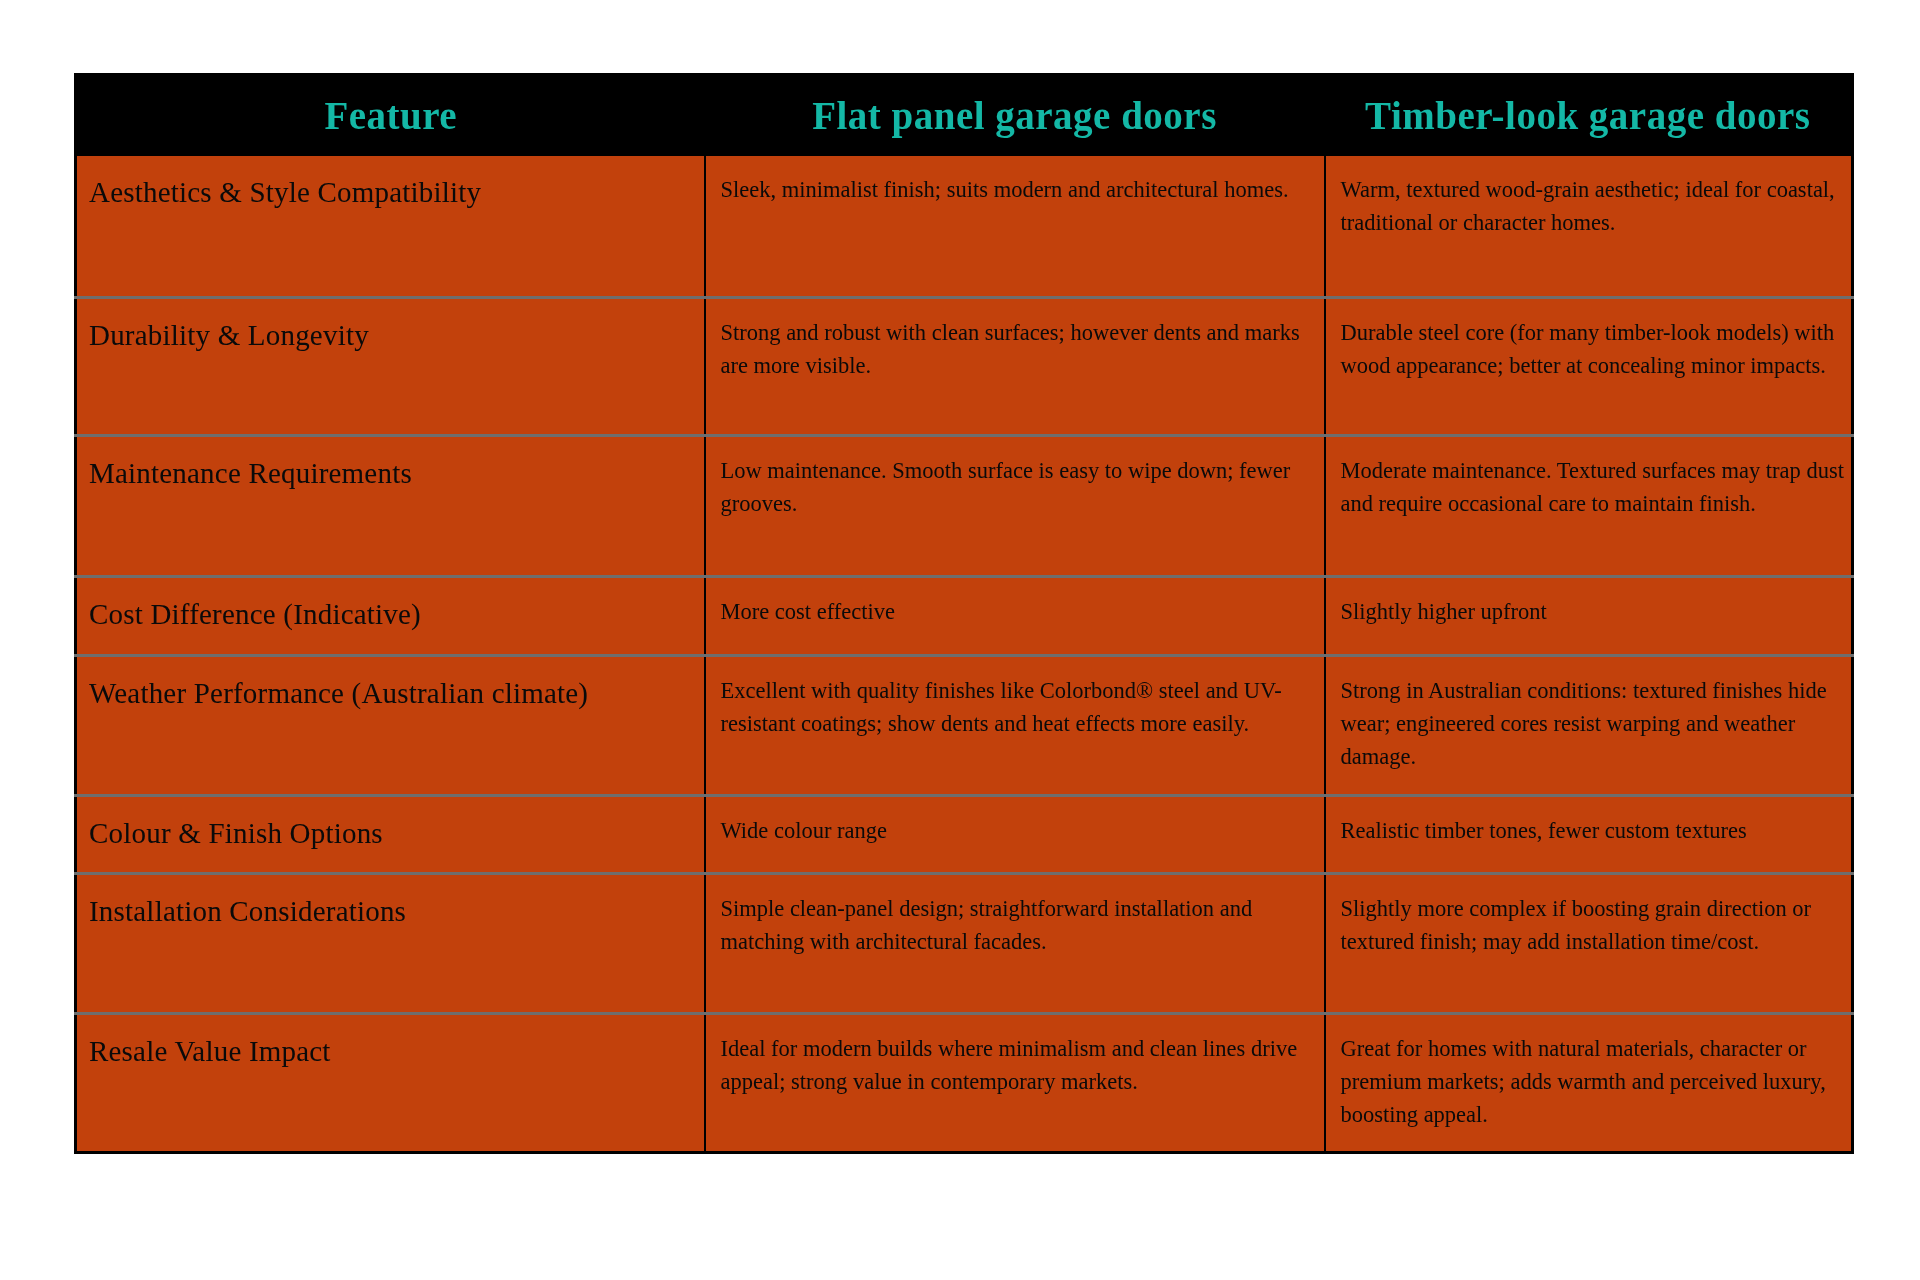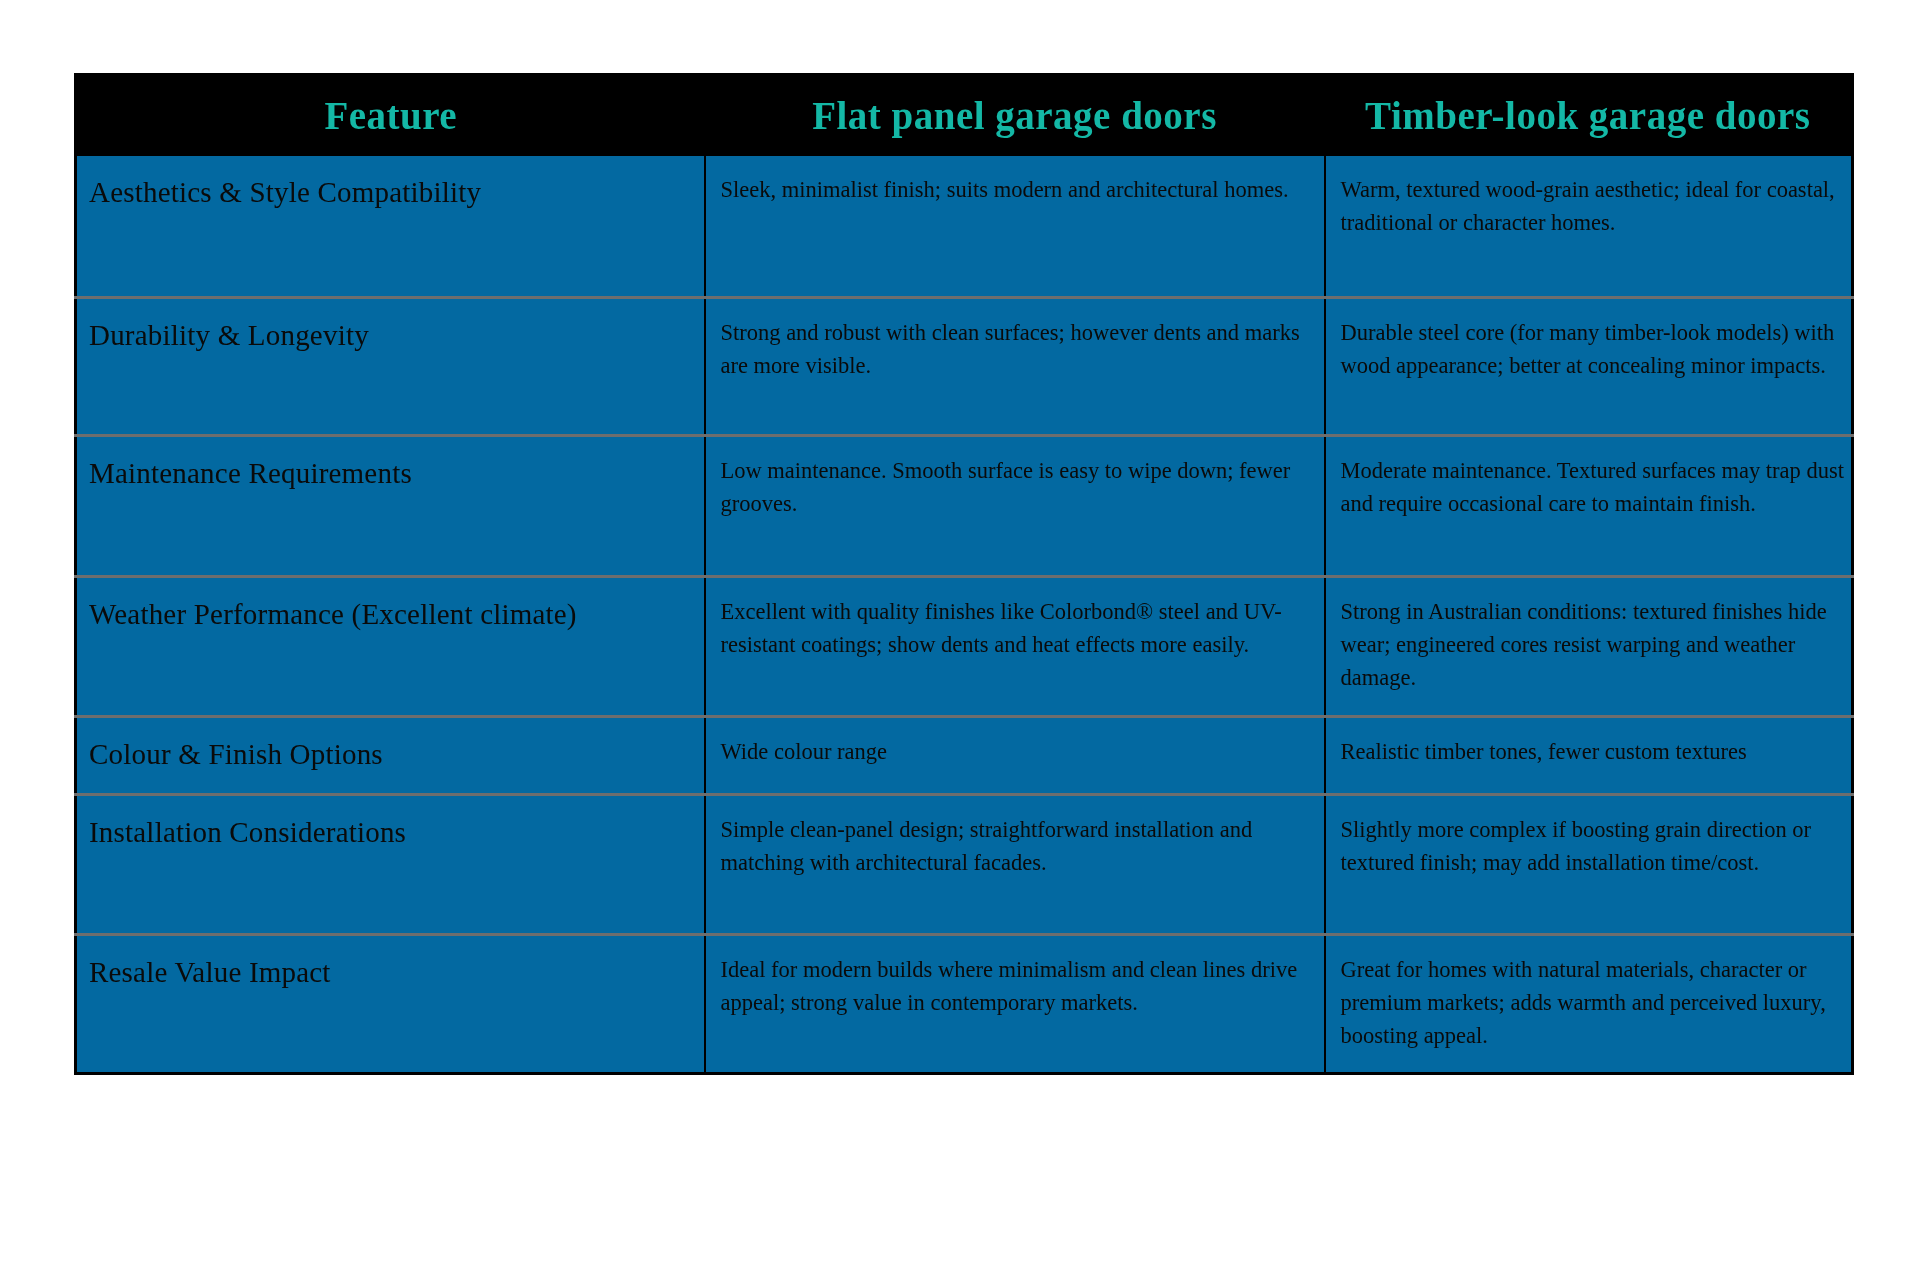--- a/index.html
+++ b/index.html
@@ -40,21 +40,21 @@
     vertical-align: middle;
     height: 78px;
     padding: 0 6px;
     border: 0;
   }
   tbody td {
     vertical-align: top;
     border-left: 2px solid #000000;
     border-top: 3px solid #6e6e6e;
     color: #0a0a0a;
-    background: #0369a1;
+    background: #c2410c;
   }
   tbody tr:first-child td { border-top: 2px solid #000000; }
   tbody td:first-child { border-left: 0; }
 
   td.feature {
     font-size: 29px;
     letter-spacing: 0.2px;
     padding: 18px 10px 6px 12px;
     line-height: 1.25;
   }
@@ -100,22 +100,27 @@
       <tr class="rh2">
         <td class="feature">Durability &amp; Longevity</td>
         <td class="detail">Strong and robust with clean surfaces; however dents and marks are more visible.</td>
         <td class="detail">Durable steel core (for many timber-look models) with wood appearance; better at concealing minor impacts.</td>
       </tr>
       <tr class="rh3">
         <td class="feature">Maintenance Requirements</td>
         <td class="detail">Low maintenance. Smooth surface is easy to wipe down; fewer grooves.</td>
         <td class="detail">Moderate maintenance. Textured surfaces may trap dust and require occasional care to maintain finish.</td>
       </tr>
+      <tr class="rh4">
+        <td class="feature">Cost Difference (Indicative)</td>
+        <td class="detail">More cost effective</td>
+        <td class="detail">Slightly higher upfront</td>
+      </tr>
       <tr class="rh5">
-        <td class="feature">Weather Performance (Excellent climate)</td>
+        <td class="feature">Weather Performance (Australian climate)</td>
         <td class="detail">Excellent with quality finishes like  Colorbond® steel and UV-resistant coatings; show dents and heat effects more easily.</td>
         <td class="detail">Strong in Australian conditions: textured finishes hide wear; engineered cores resist warping and weather damage.</td>
       </tr>
       <tr class="rh6">
         <td class="feature">Colour &amp; Finish Options</td>
         <td class="detail">Wide colour range</td>
         <td class="detail">Realistic timber tones, fewer custom textures</td>
       </tr>
       <tr class="rh7">
         <td class="feature">Installation Considerations</td>

